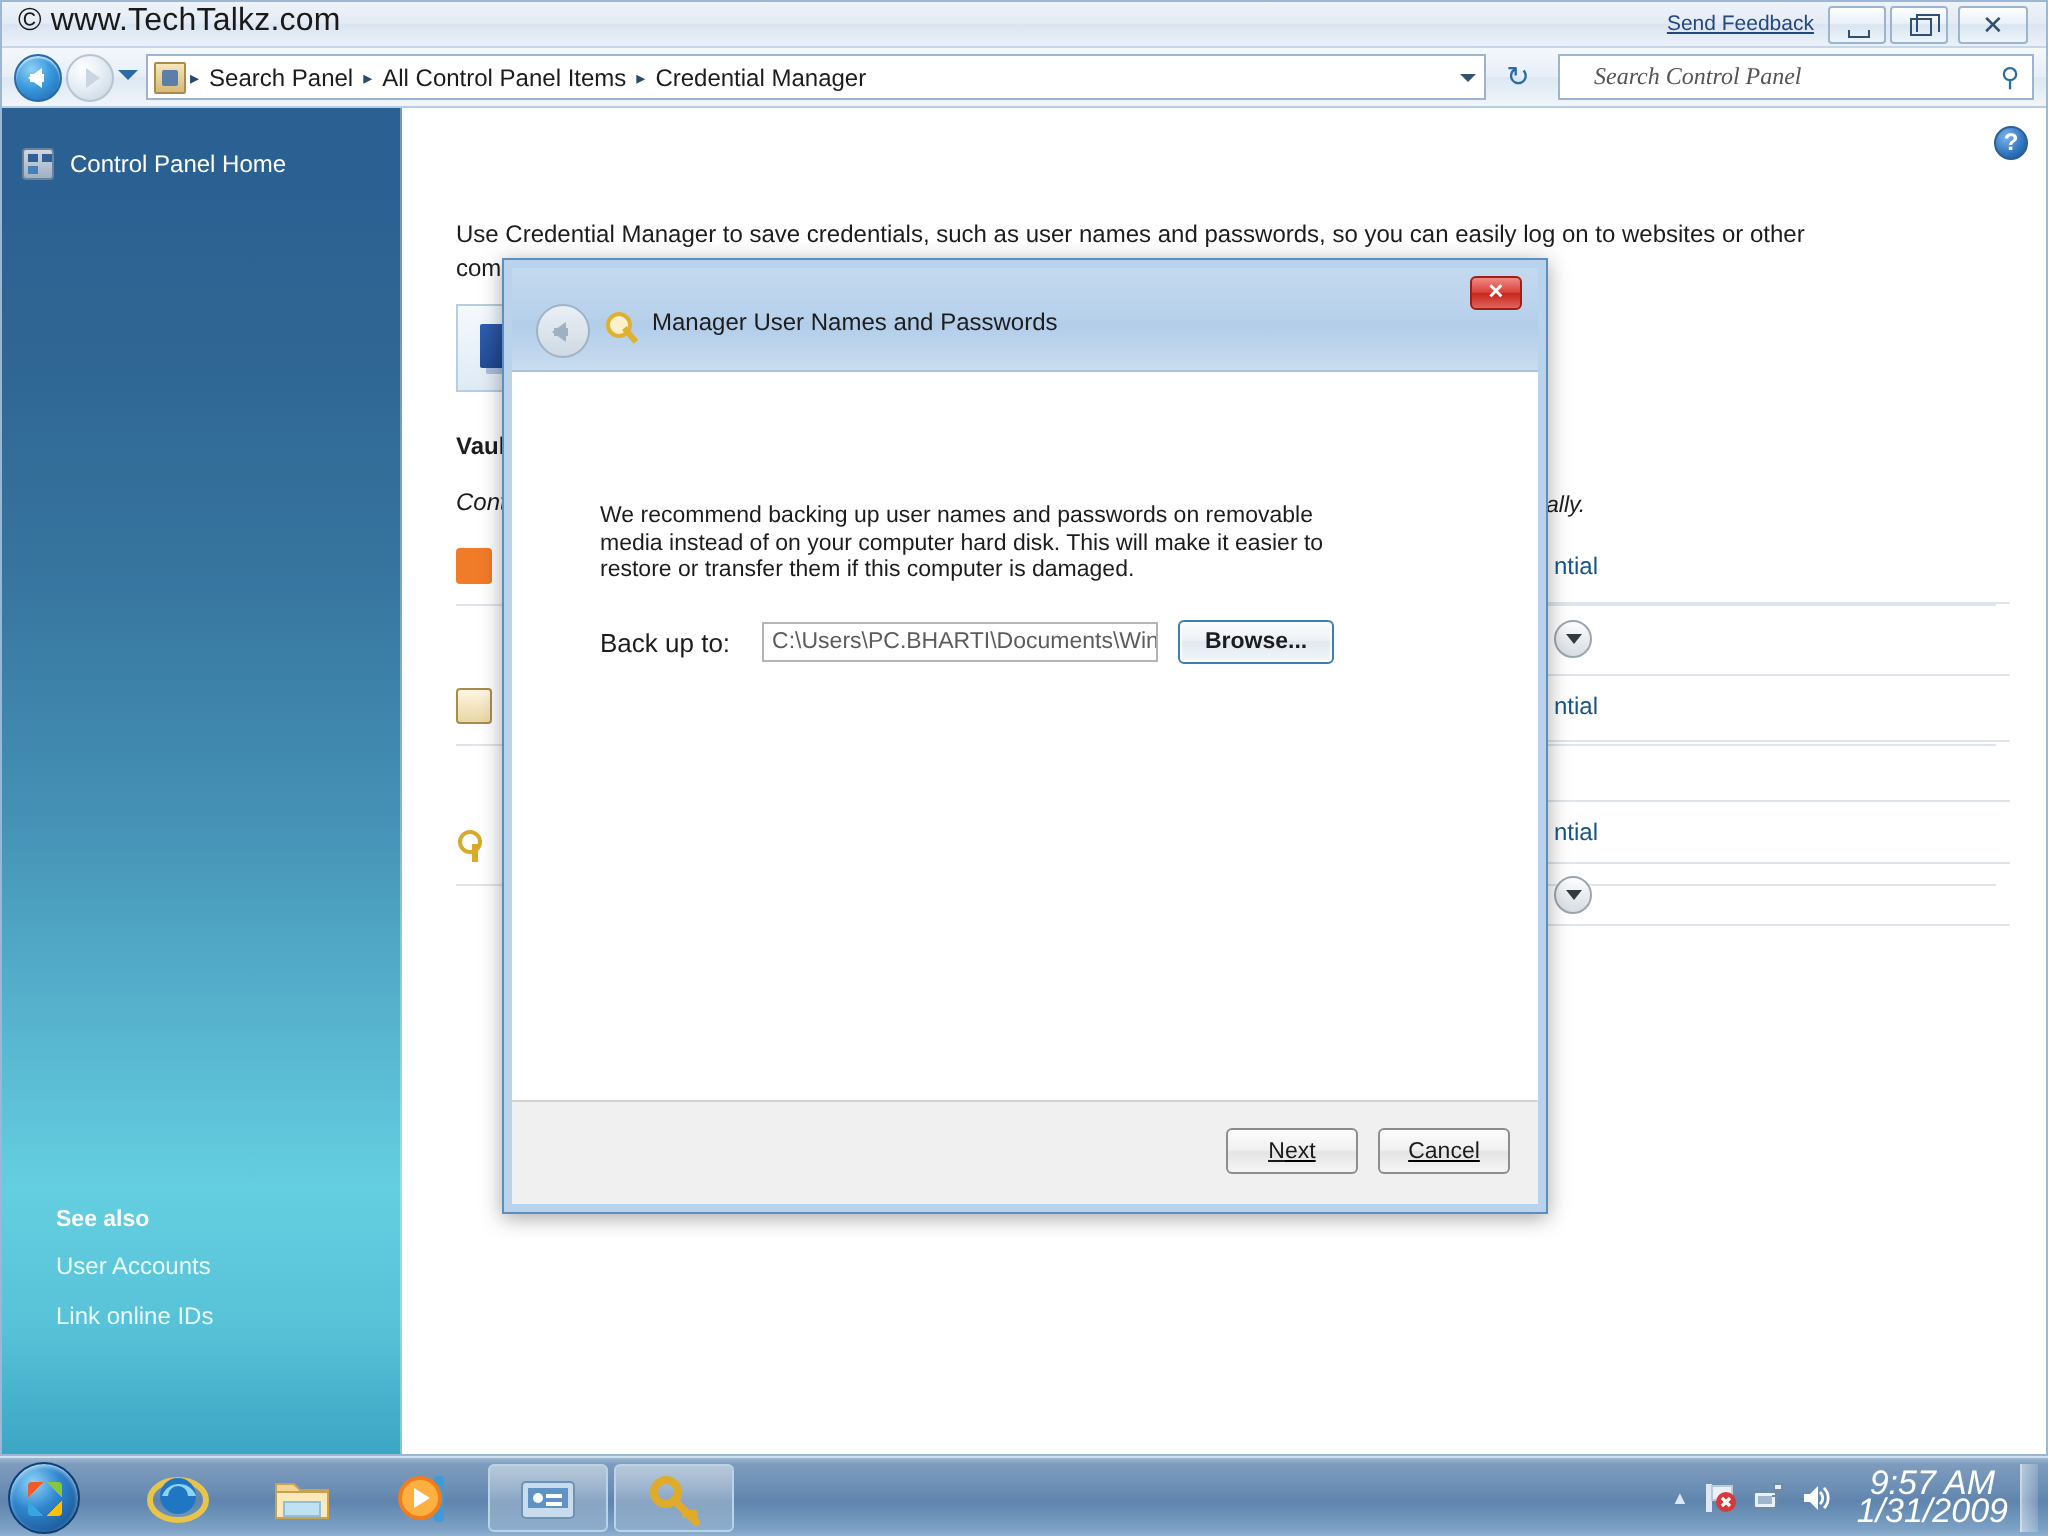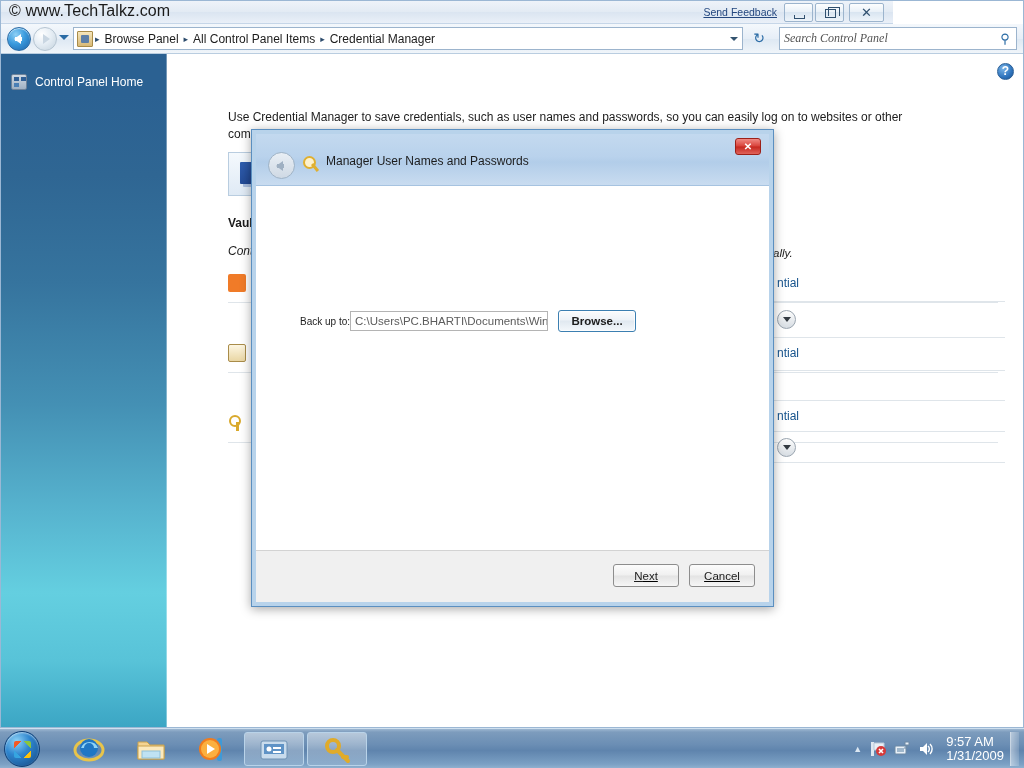--- a/index.html
+++ b/index.html
@@ -16,21 +16,21 @@
   
   #explorer-window{
     position:absolute; left:0; top:0; width:1024px; height:728px;
     background:#ffffff;
     border:1px solid #9bb7d4;
     overflow:hidden;
   }
 
   
   .titlebar{
-    position:absolute; left:0; top:0; width:892px; height:23px;
+    position:absolute; left:0; top:0; width:1022px; height:23px;
     background:linear-gradient(to bottom,#eef3f9 0%,#e3ebf4 48%,#dbe5f1 52%,#eaf0f8 100%);
     border-bottom:1px solid #c6d6e8;
   }
   .watermark{
     position:absolute; left:8px; top:1px;
     font-size:16px; color:#1a1a1a; letter-spacing:0.1px;
     font-family:"Liberation Sans", sans-serif;
   }
   .send-feedback{
     position:absolute; right:116px; top:5px;
@@ -135,30 +135,30 @@
   .refresh-btn{
     position:absolute; left:747px; top:4px; width:22px; height:21px;
     cursor:pointer; color:#2a6ba5; font-size:14px; text-align:center; line-height:21px;
   }
   .searchbox{
     position:absolute; left:778px; top:3px; width:238px; height:23px;
     background:#ffffff; border:1px solid #9cb4cd;
     display:flex; align-items:center;
   }
   .search-ph{
-    flex:1; padding-left:4px; font-size:12px; color:#545454; font-style:italic;
+    flex:1; padding-left:17px; font-size:12px; color:#545454; font-style:italic;
     font-family:"Liberation Serif", serif;
   }
   .search-icon{
     width:22px; text-align:center; color:#2a6ba5; font-size:13px;
   }
 
   
   .sidebar{
-    position:absolute; left:0; top:53px; width:166px; height:674px;
+    position:absolute; left:0; top:53px; width:200px; height:674px;
     background:linear-gradient(to bottom,
         #2b6192 0%, #2b6192 6%, #2f6693 18%, #36749e 34%,
         #4490b4 52%, #57b4cf 68%, #64cfe0 80%, #58c3d8 90%, #3ba5c4 100%);
     overflow:hidden;
   }
   .sidebar::after{
     content:""; position:absolute; right:0; top:0; width:1px; height:100%;
     background:rgba(255,255,255,.35);
   }
   .cp-home{
@@ -329,21 +329,21 @@
   .dlg-heading{
     position:absolute; left:45px; top:26px; font-size:16px; color:#20518a;
   }
   .dlg-para1{
     position:absolute; left:44px; top:66px; width:375px;
     font-size:11.5px; color:#1c1c1c; line-height:13.5px;
   }
   .backup-row{
     position:absolute; left:44px; top:124px; display:flex; align-items:center;
   }
-  .backup-label{ font-size:10px; color:#1c1c1c; }
+  .backup-label{ font-size:13px; color:#1c1c1c; margin-right:16px; }
   .backup-input{
     width:198px; height:20px; border:1px solid #b4b4b4; background:#ffffff;
     font-size:11.5px; color:#5c5c5c; padding:0 4px; line-height:18px;
     font-family:"Liberation Sans", sans-serif;
     white-space:nowrap; overflow:hidden;
   }
   .browse-btn{
     margin-left:10px; width:78px; height:22px;
     background:linear-gradient(to bottom,#fbfcfd 0%,#edf2f7 45%,#e0e8f0 50%,#f3f7fb 100%);
     border:1px solid #3c7fb1; border-radius:3px;
@@ -403,22 +403,22 @@
     width:60px; height:34px;
   }
   .tray{
     position:absolute; right:5px; top:0; height:40px; display:flex; align-items:center;
   }
   .tray-arrow{
     color:#dbe7f2; font-size:9px; margin-right:7px; cursor:pointer;
   }
   .tray-ico{ width:18px; height:18px; margin-right:6px; position:relative; cursor:pointer;}
   .clock{
-    color:#ffffff; font-size:13px; line-height:14px; text-align:left;
-    margin-left:5px; margin-right:6px; cursor:pointer;
+    color:#ffffff; font-size:17px; line-height:14px; text-align:center;
+    margin-left:5px; margin-right:6px; cursor:pointer;font-style:italic;
   }
   .showdesk{
     width:9px; height:34px; background:linear-gradient(to right,rgba(255,255,255,.45),rgba(255,255,255,.15));
     border-left:1px solid rgba(255,255,255,.55); cursor:pointer;
   }
 </style>
 </head>
 <body>
 
 <div id="explorer-window">
@@ -443,21 +443,21 @@
         <span class="arrow"></span>
       </div>
     <div class="nav-fwd">
         <span class="arrow"></span>
       </div>
     <div class="nav-drop"></div>
 
     <div class="addressbar">
       <span class="addr-icon"></span>
       <span class="crumb-sep">▸</span>
-      <span class="crumb">Browse Panel</span>
+      <span class="crumb">Search Panel</span>
       <span class="crumb-sep">▸</span>
       <span class="crumb">All Control Panel Items</span>
       <span class="crumb-sep">▸</span>
       <span class="crumb">Credential Manager</span>
       <span class="addr-drop"></span>
     </div>
 
     <div class="refresh-btn">↻</div>
 
     <div class="searchbox">
@@ -465,20 +465,25 @@
       <span class="search-icon">⚲</span>
     </div>
   </div>
 
   <div class="sidebar">
     <div class="cp-home">
       <span class="cp-home-icon"></span>
       <span class="cp-home-label">Control Panel Home</span>
     </div>
 
+    <div class="see-also">
+      <div class="see-also-title">See also</div>
+      <div class="see-also-link">User Accounts</div>
+      <div class="see-also-link">Link online IDs</div>
+    </div>
   </div>
 
   <div class="content">
     <div class="help-icon"></div>
 
     <div class="page-desc">Use Credential Manager to save credentials, such as user names and passwords, so you can easily log on to websites or other computers on a network.</div>
 
     <div class="vault-icon"></div>
     <div class="vault-title">Vault</div>
     <div class="vault-sub">Cont</div>
@@ -524,20 +529,21 @@
       <div class="dlg-header">
         <div class="dlg-back">
           <span class="arrow"></span>
         </div>
         <div class="dlg-keyicon"></div>
         <div class="dlg-title">Manager User Names and Passwords</div>
         <div class="dlg-close"></div>
       </div>
 
       <div class="dlg-body">
+        <div class="dlg-para1">We recommend backing up user names and passwords on removable media instead of on your computer hard disk. This will make it easier to restore or transfer them if this computer is damaged.</div>
 
         <div class="backup-row">
           <span class="backup-label">Back up to:</span>
           <span class="backup-input">C:\Users\PC.BHARTI\Documents\Win V</span>
           <button class="browse-btn">Browse...</button>
         </div>
 
       </div>
 
       <div class="dlg-footer">

